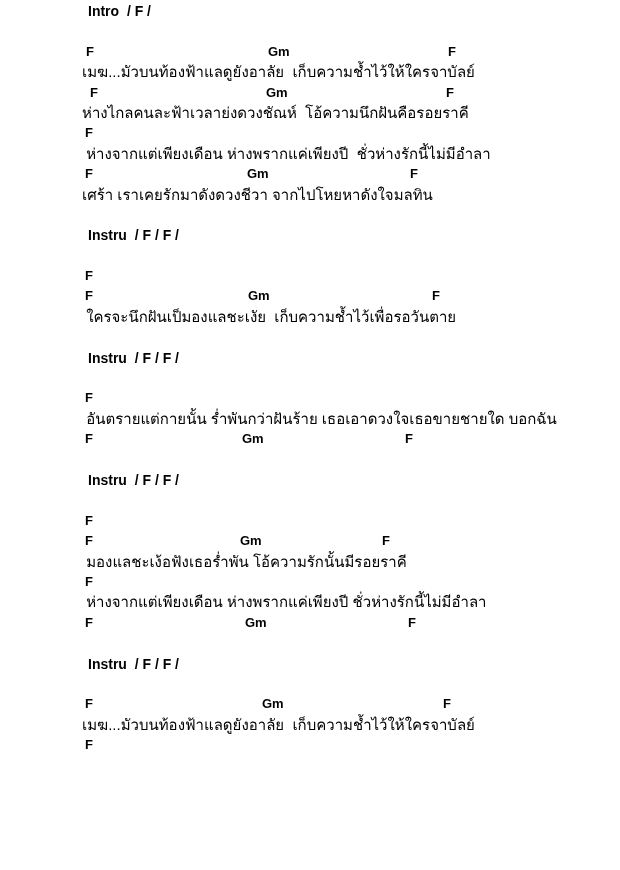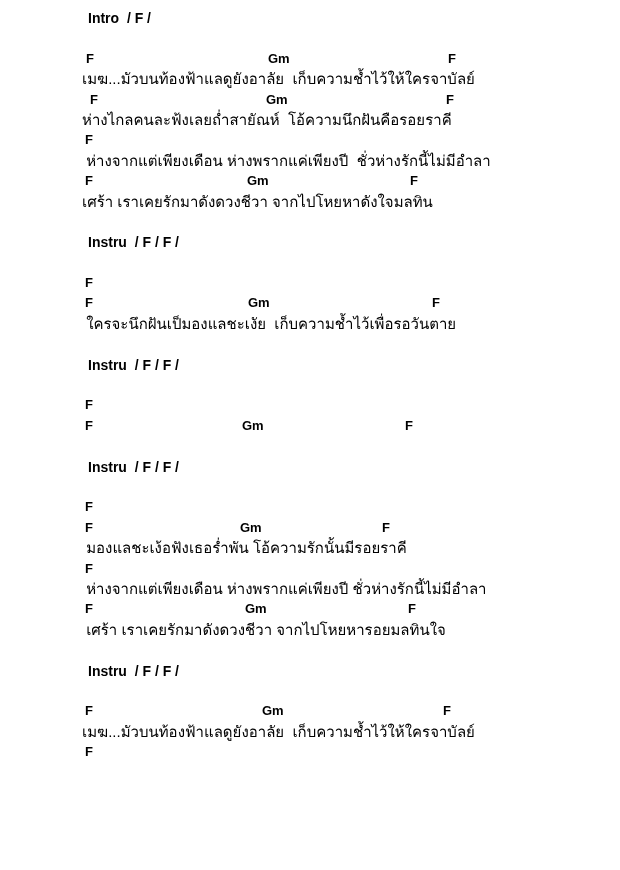--- a/index.html
+++ b/index.html
@@ -7,21 +7,21 @@
     padding: 0;
     background: #ffffff;
   }
   .sheet {
     position: relative;
     width: 620px;
     height: 870px;
     background: #ffffff;
     color: #000000;
     font-family: "Liberation Sans", "DejaVu Sans", sans-serif;
-    padding-top: 8px;
+    padding-top: 1px;
     box-sizing: border-box;
     overflow: hidden;
   }
   .line {
     position: relative;
     height: 20.4px;
     white-space: pre;
   }
   .line.header {
     padding-left: 88px;
@@ -45,45 +45,45 @@
 </style>
 </head>
 <body>
 
 <div class="sheet" id="sheet">
     <div class="line header">Intro  / F /</div>
     <div class="line blank"></div>
     <div class="line chords"><span class="chord" style="left: 86px;">F</span><span class="chord" style="left: 268px;">Gm</span><span class="chord" style="left: 448px;">F</span></div>
     <div class="line lyric">เมฆ...มัวบนท้องฟ้าแลดูยังอาลัย  เก็บความช้ำไว้ให้ใครจาบัลย์</div>
     <div class="line chords"><span class="chord" style="left: 90px;">F</span><span class="chord" style="left: 266px;">Gm</span><span class="chord" style="left: 446px;">F</span></div>
-    <div class="line lyric">ห่างไกลคนละฟ้งเลยถ่ำสายัณห์  โอ้ความนึกฝันคือรอยราคี</div>
+    <div class="line lyric">ห่างไกลคนละฟ้าเวลาย่งดวงชัณห์  โอ้ความนึกฝันคือรอยราคี</div>
     <div class="line chords"><span class="chord" style="left: 85px;">F</span></div>
     <div class="line lyric"> ห่างจากแต่เพียงเดือน ห่างพรากแค่เพียงปี  ชั่วห่างรักนี้ไม่มีอำลา</div>
     <div class="line chords"><span class="chord" style="left: 85px;">F</span><span class="chord" style="left: 247px;">Gm</span><span class="chord" style="left: 410px;">F</span></div>
     <div class="line lyric">เศร้า เราเคยรักมาดังดวงชีวา จากไปโหยหาดังใจมลทิน</div>
     <div class="line blank"></div>
     <div class="line header">Instru  / F / F /</div>
     <div class="line blank"></div>
     <div class="line chords"><span class="chord" style="left: 85px;">F</span></div>
     <div class="line chords"><span class="chord" style="left: 85px;">F</span><span class="chord" style="left: 248px;">Gm</span><span class="chord" style="left: 432px;">F</span></div>
     <div class="line lyric"> ใครจะนึกฝันเป็มองแลชะเงัย  เก็บความช้ำไว้เพื่อรอวันตาย</div>
     <div class="line blank"></div>
     <div class="line header">Instru  / F / F /</div>
     <div class="line blank"></div>
     <div class="line chords"><span class="chord" style="left: 85px;">F</span></div>
+    <div class="line lyric"> อันตรายแต่กายนั้น ร่ำพันกว่าฝันร้าย เธอเอาดวงใจเธอขายชายใด บอกฉัน</div>
     <div class="line chords"><span class="chord" style="left: 85px;">F</span><span class="chord" style="left: 242px;">Gm</span><span class="chord" style="left: 405px;">F</span></div>
     <div class="line blank"></div>
     <div class="line header">Instru  / F / F /</div>
     <div class="line blank"></div>
     <div class="line chords"><span class="chord" style="left: 85px;">F</span></div>
     <div class="line chords"><span class="chord" style="left: 85px;">F</span><span class="chord" style="left: 240px;">Gm</span><span class="chord" style="left: 382px;">F</span></div>
     <div class="line lyric"> มองแลชะเง้อฟังเธอร่ำพัน โอ้ความรักนั้นมีรอยราคี</div>
     <div class="line chords"><span class="chord" style="left: 85px;">F</span></div>
     <div class="line lyric"> ห่างจากแต่เพียงเดือน ห่างพรากแค่เพียงปี ชั่วห่างรักนี้ไม่มีอำลา</div>
     <div class="line chords"><span class="chord" style="left: 85px;">F</span><span class="chord" style="left: 245px;">Gm</span><span class="chord" style="left: 408px;">F</span></div>
-    <div class="line lyric"> เศร้า เราเคยรักมาดังดวงชีวา จากไปโหยหารอยมลทินใจ</div>
     <div class="line blank"></div>
     <div class="line header">Instru  / F / F /</div>
     <div class="line blank"></div>
     <div class="line chords"><span class="chord" style="left: 85px;">F</span><span class="chord" style="left: 262px;">Gm</span><span class="chord" style="left: 443px;">F</span></div>
     <div class="line lyric">เมฆ...มัวบนท้องฟ้าแลดูยังอาลัย  เก็บความช้ำไว้ให้ใครจาบัลย์</div>
     <div class="line chords"><span class="chord" style="left: 85px;">F</span></div>
   </div>
 
 </body></html>

